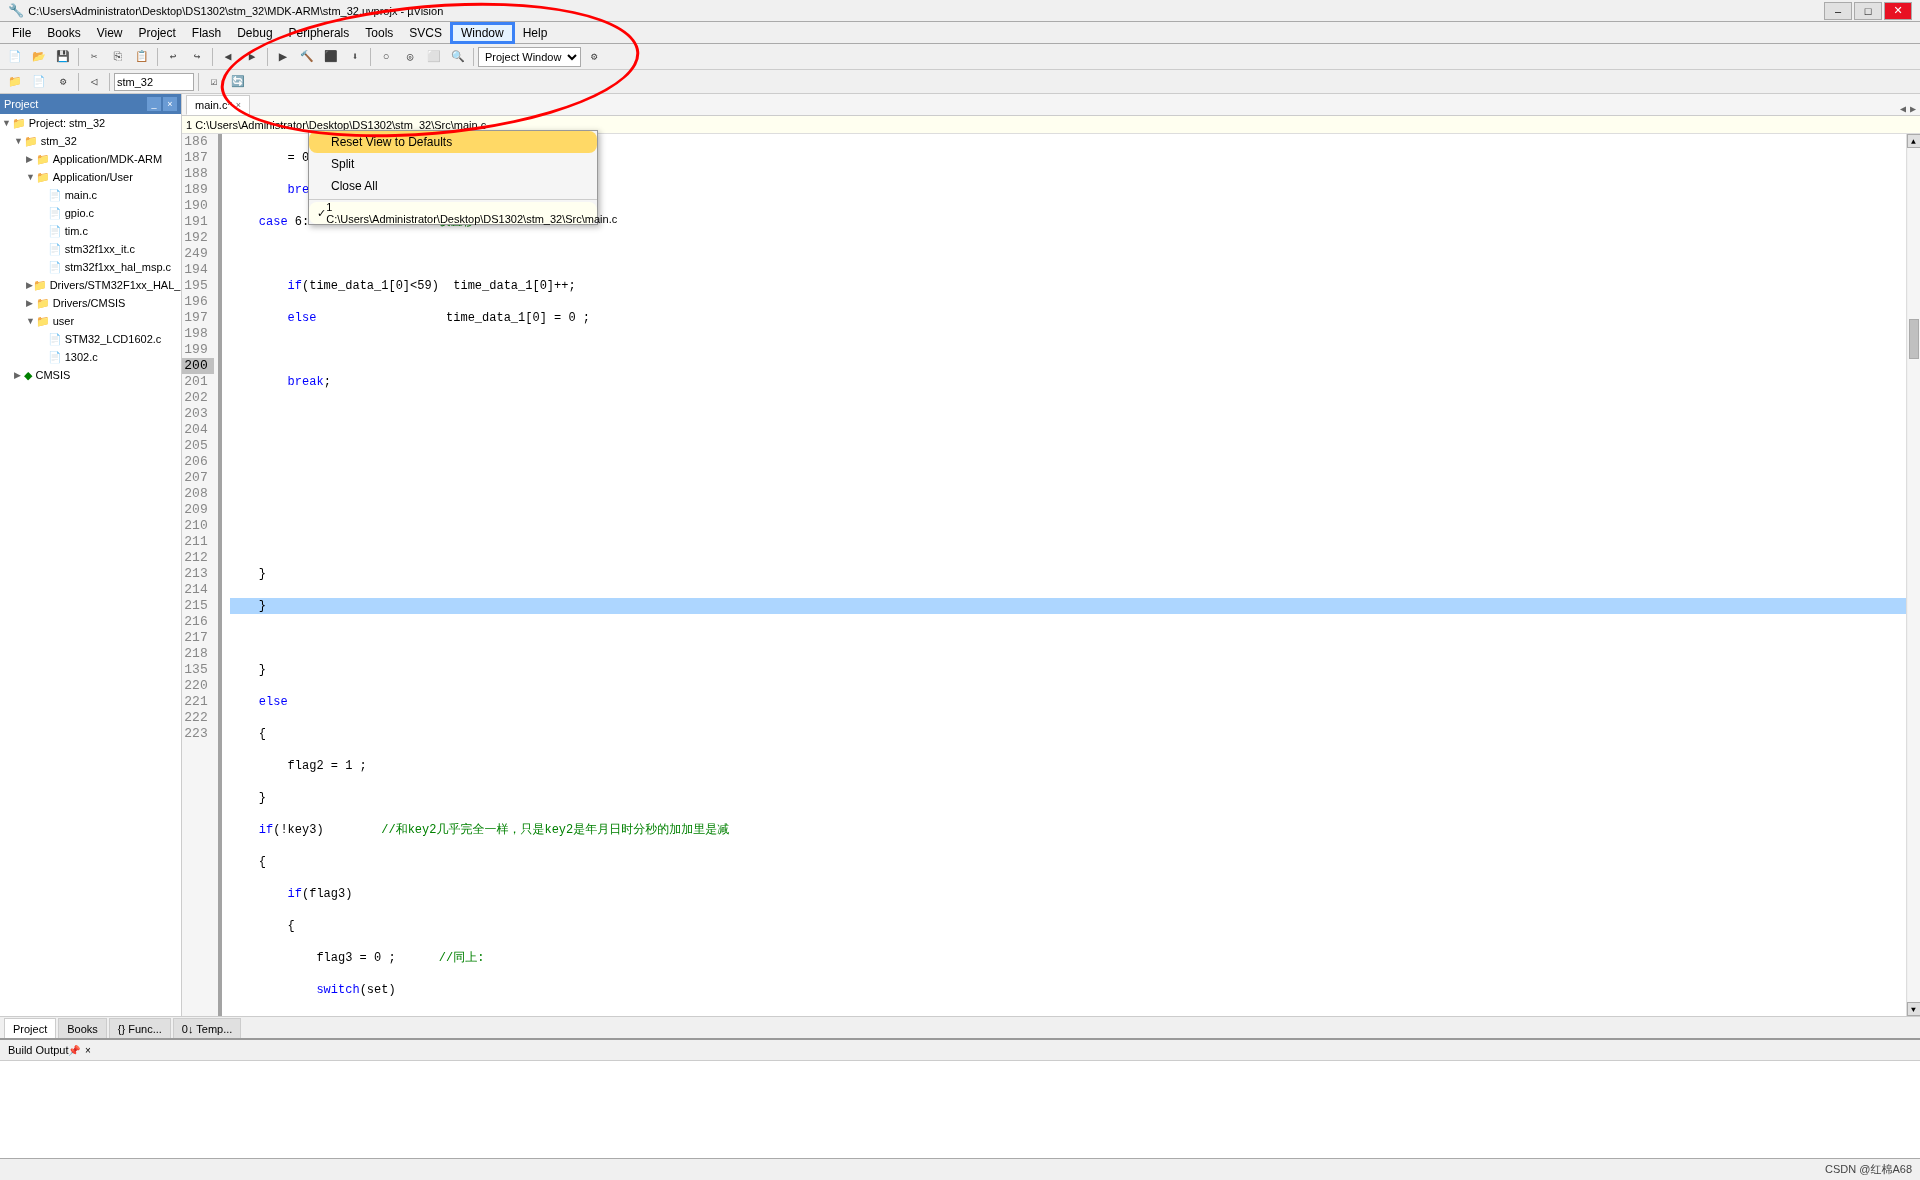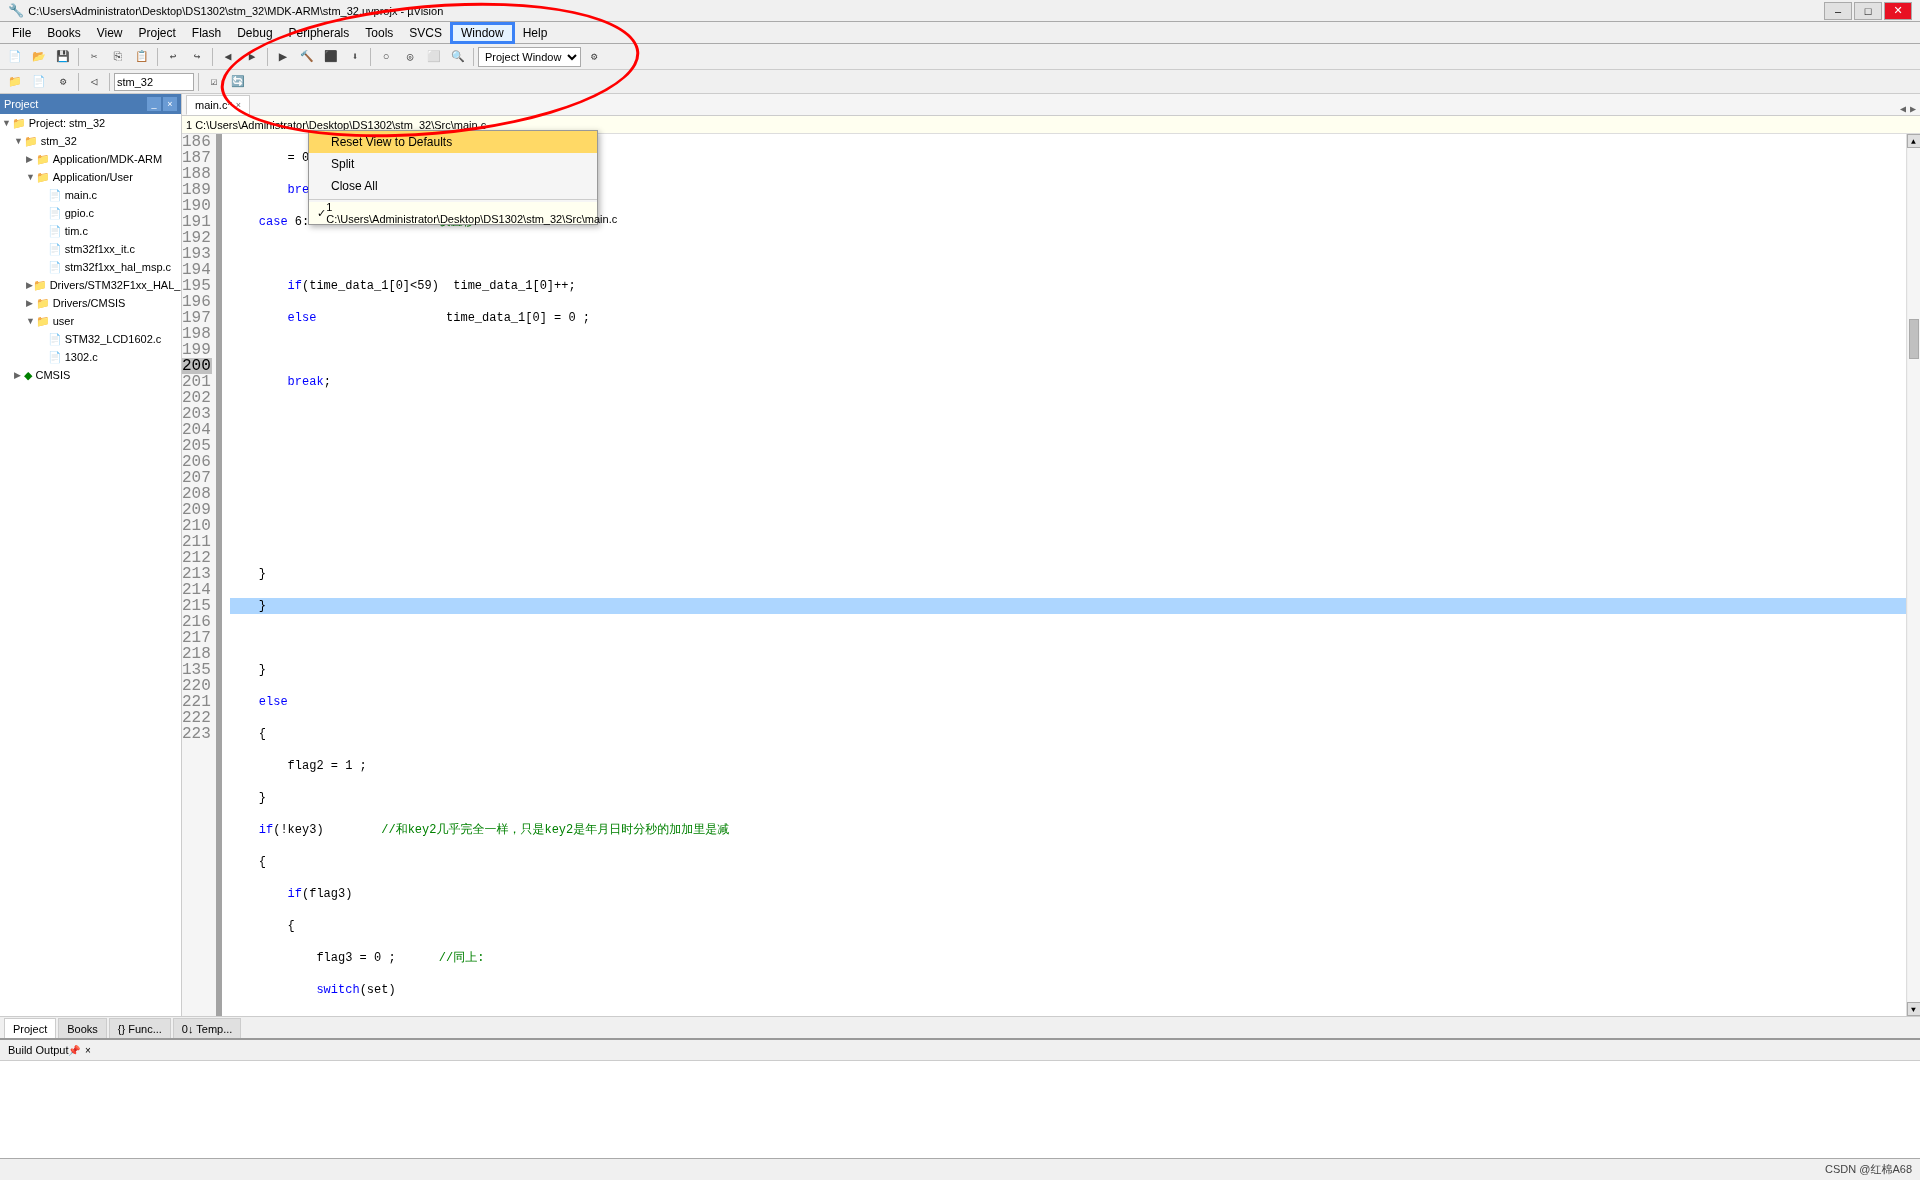--- a/index.html
+++ b/index.html
@@ -188,24 +188,24 @@
     #code-view {
       flex: 1;
       overflow-y: scroll;
       overflow-x: auto;
       background: #fff;
       display: flex;
     }
     #line-numbers {
       width: 40px;
       background: #f5f5f5;
-      border-right: 6px solid #a3a3a3;
+      border-right: 4px solid #a3a3a3;
       padding: 0;
       text-align: center;
-      font-size: 16px;
+      font-size: 13px;
       color: #888;
       user-select: none;
       flex-shrink: 0;
       padding-right: 4px;
     }
     .ln { height: 16px; line-height: 16px; padding-right: 4px; }
     .ln.current { background: #c0c0c0; color: #000; }
 
     #code-content {
       flex: 1;
@@ -292,20 +292,21 @@
       z-index: 100;
       font-family: Arial;
       font-size: 12px;
     }
     .dd-item {
       height: 22px;
       display: flex;
       align-items: center;
       padding: 0 8px;
       cursor: pointer;
+      border-radius: 8px;
     }
     .dd-item.highlighted { background: #ffd966; }
     .dd-sep { height: 1px; background: #ccc; margin: 2px 0; }
     .dd-check { width: 14px; font-size: 11px; color: #000; }
 
     
     #red-circle {
       position: absolute;
       top: 5px;
       left: 220px;
@@ -532,21 +533,21 @@
 
     <div id="code-view">
       <div id="line-numbers">
         <div class="ln">186</div>
         <div class="ln">187</div>
         <div class="ln">188</div>
         <div class="ln">189</div>
         <div class="ln">190</div>
         <div class="ln">191</div>
         <div class="ln">192</div>
-        <div class="ln">193</div>
+        <div class="ln">249</div>
         <div class="ln">194</div>
         <div class="ln">195</div>
         <div class="ln">196</div>
         <div class="ln">197</div>
         <div class="ln">198</div>
         <div class="ln">199</div>
         <div class="ln current">200</div>
         <div class="ln">201</div>
         <div class="ln">202</div>
         <div class="ln">203</div>

